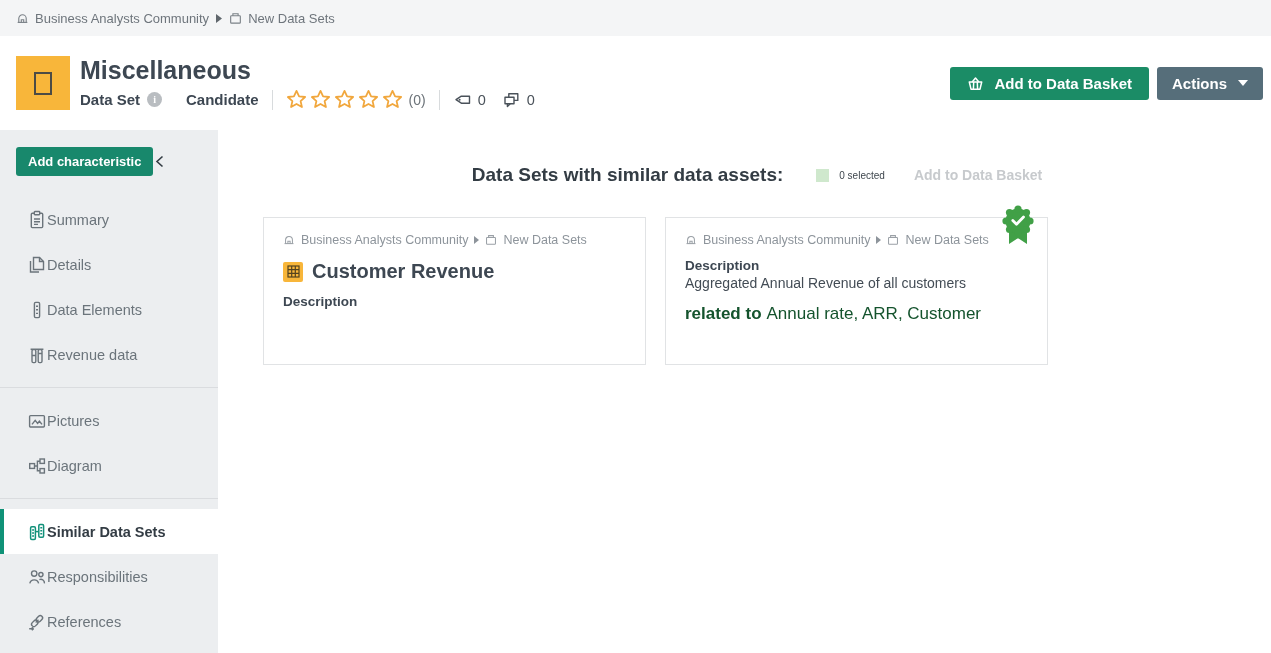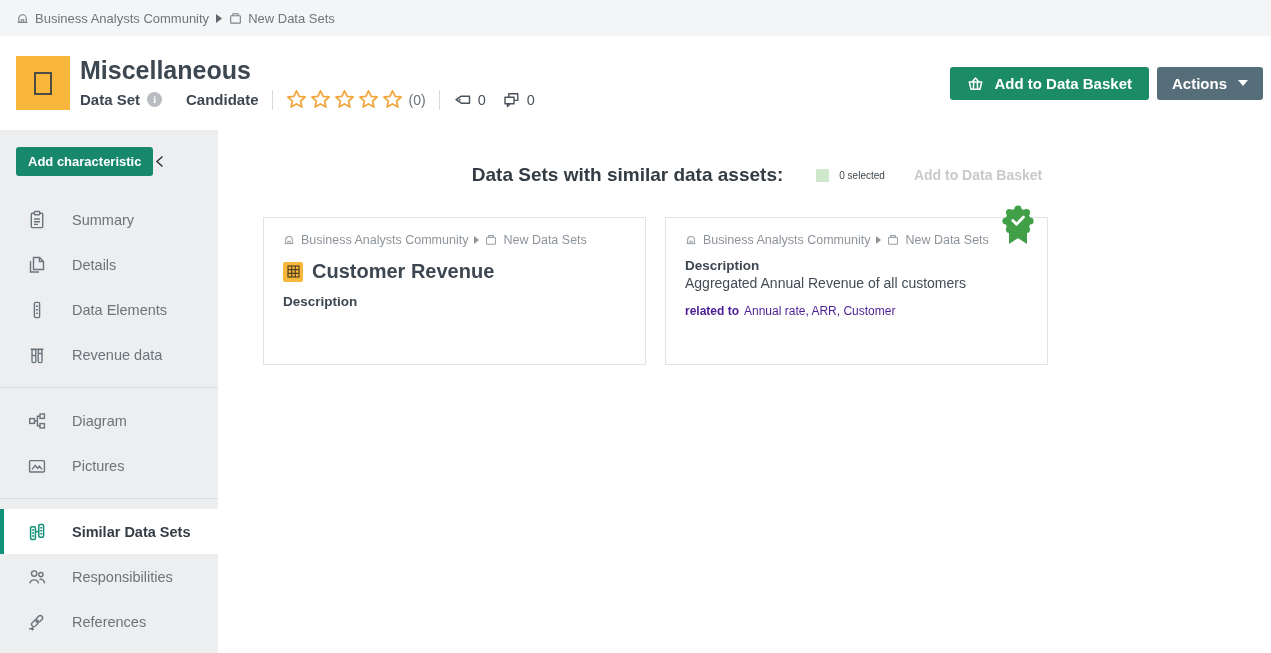--- a/index.html
+++ b/index.html
@@ -49,21 +49,21 @@
   
   .main { display:flex; height:523px; }
 
   .sidebar { width:218px; background:#eceef0; flex-shrink:0; padding-top:17px; }
   .sidebar-top { display:flex; align-items:center; justify-content:flex-start; padding:0 13px 0 16px; }
   .btn-addchar { background:#18886c; color:#fff; border:none; border-radius:3px;
                  font-family:inherit; font-weight:bold; font-size:13px; padding:7px 12px; cursor:pointer; }
   .collapse-btn { background:none; border:none; cursor:pointer; padding:2px; }
 
   .nav { margin-top:21px; }
-  .nav-item { height:45px; display:flex; align-items:center; padding-left:27px; gap:25px;
+  .nav-item { height:45px; display:flex; align-items:center; padding-left:27px; 
               color:#6b747b; font-size:14.5px; cursor:pointer; }
   .nav-item .nicon { width:20px; height:20px; color:#6b747b; flex-shrink:0; }
   .nav-item.active { background:#ffffff; border-left:4px solid #0f9277; padding-left:23px;
                      color:#333c44; font-weight:bold; }
   .nav-item.active .nicon { color:#12917a; }
   .nav-divider { height:1px; background:#dadcdf; margin:10px 0; }
 
   
   .content { flex:1; background:#fff; padding:34px 20px 0 45px; }
   .content-head { display:flex; align-items:center;justify-content:center; }
@@ -75,21 +75,21 @@
   .cards { display:flex; gap:19px; margin-top:31px; }
   .card { width:383px; height:148px; border:1px solid #e1e3e5; background:#fff;
           padding:15px 19px; position:relative; cursor:pointer; }
   .card-crumb { display:flex; align-items:center; gap:6px; font-size:12.5px; color:#8d949b; }
   .card-title-row { display:flex; align-items:center; gap:9px; margin-top:13px; }
   .mini-icon { width:20px; height:20px; background:#f8b63a; border-radius:2px;
                display:flex; align-items:center; justify-content:center; flex-shrink:0; }
   .card-title { font-size:20px; font-weight:bold; color:#3d4752; }
   .desc-label { margin-top:11px; font-size:13.5px; font-weight:bold; color:#3d4752; }
   .desc-text { font-size:14px; color:#434c55; margin-top:2px; }
-  .related-row { margin-top:13px; font-size:12px; color:#4c1d95; }
+  .related-row { margin-top:13px; font-size:17px; color:#14532d; }
   .related-label { font-weight:bold; margin-right:5px; }
   .badge { position:absolute; top:-15px; right:11px; }
 </style>
 </head>
 <body>
 
 <div class="topbar">
   <span class="crumb">
     <span>
       <svg width="13" height="13" viewBox="0 0 14 14" fill="none" stroke="#7a8187" stroke-width="1.2">
@@ -245,37 +245,37 @@
           </svg>
         </span>
         <span>Revenue data</span>
       </div>
 
       <div class="nav-divider"></div>
 
       <div class="nav-item">
         <span class="nicon">
           <svg width="20" height="20" viewBox="0 0 20 20" fill="none" stroke="currentColor" stroke-width="1.4">
+            <rect x="2.6" y="4.6" width="14.8" height="11.4" rx="1"></rect>
+              <path d="M5 13.4 L8.2 9.4 10.6 12.4 12.4 10.2 15 13.4"></path>
+          </svg>
+        </span>
+        <span>Pictures</span>
+      </div>
+
+      <div class="nav-item">
+        <span class="nicon">
+          <svg width="20" height="20" viewBox="0 0 20 20" fill="none" stroke="currentColor" stroke-width="1.4">
             <rect x="2.7" y="7.6" width="4.8" height="4.8"></rect>
               <rect x="13" y="3" width="4.4" height="4.4"></rect>
               <rect x="13" y="12.6" width="4.4" height="4.4"></rect>
             <path d="M7.5 10 H10.4 M10.4 10 V5.2 H13 M10.4 10 V14.8 H13"></path>
           </svg>
         </span>
         <span>Diagram</span>
-      </div>
-
-      <div class="nav-item">
-        <span class="nicon">
-          <svg width="20" height="20" viewBox="0 0 20 20" fill="none" stroke="currentColor" stroke-width="1.4">
-            <rect x="2.6" y="4.6" width="14.8" height="11.4" rx="1"></rect>
-              <path d="M5 13.4 L8.2 9.4 10.6 12.4 12.4 10.2 15 13.4"></path>
-          </svg>
-        </span>
-        <span>Pictures</span>
       </div>
 
       <div class="nav-divider"></div>
 
       <div class="nav-item active">
         <span class="nicon">
           <svg width="20" height="20" viewBox="0 0 20 20" fill="none" stroke="currentColor" stroke-width="1.5">
             <rect x="3.6" y="4.8" width="4.8" height="12.6" rx="1.2"></rect>
               <path d="M5.1 8 H7 M5.1 11 H7 M5.1 14 H7"></path>
             <rect x="11.8" y="2.6" width="4.8" height="12.6" rx="1.2"></rect>

